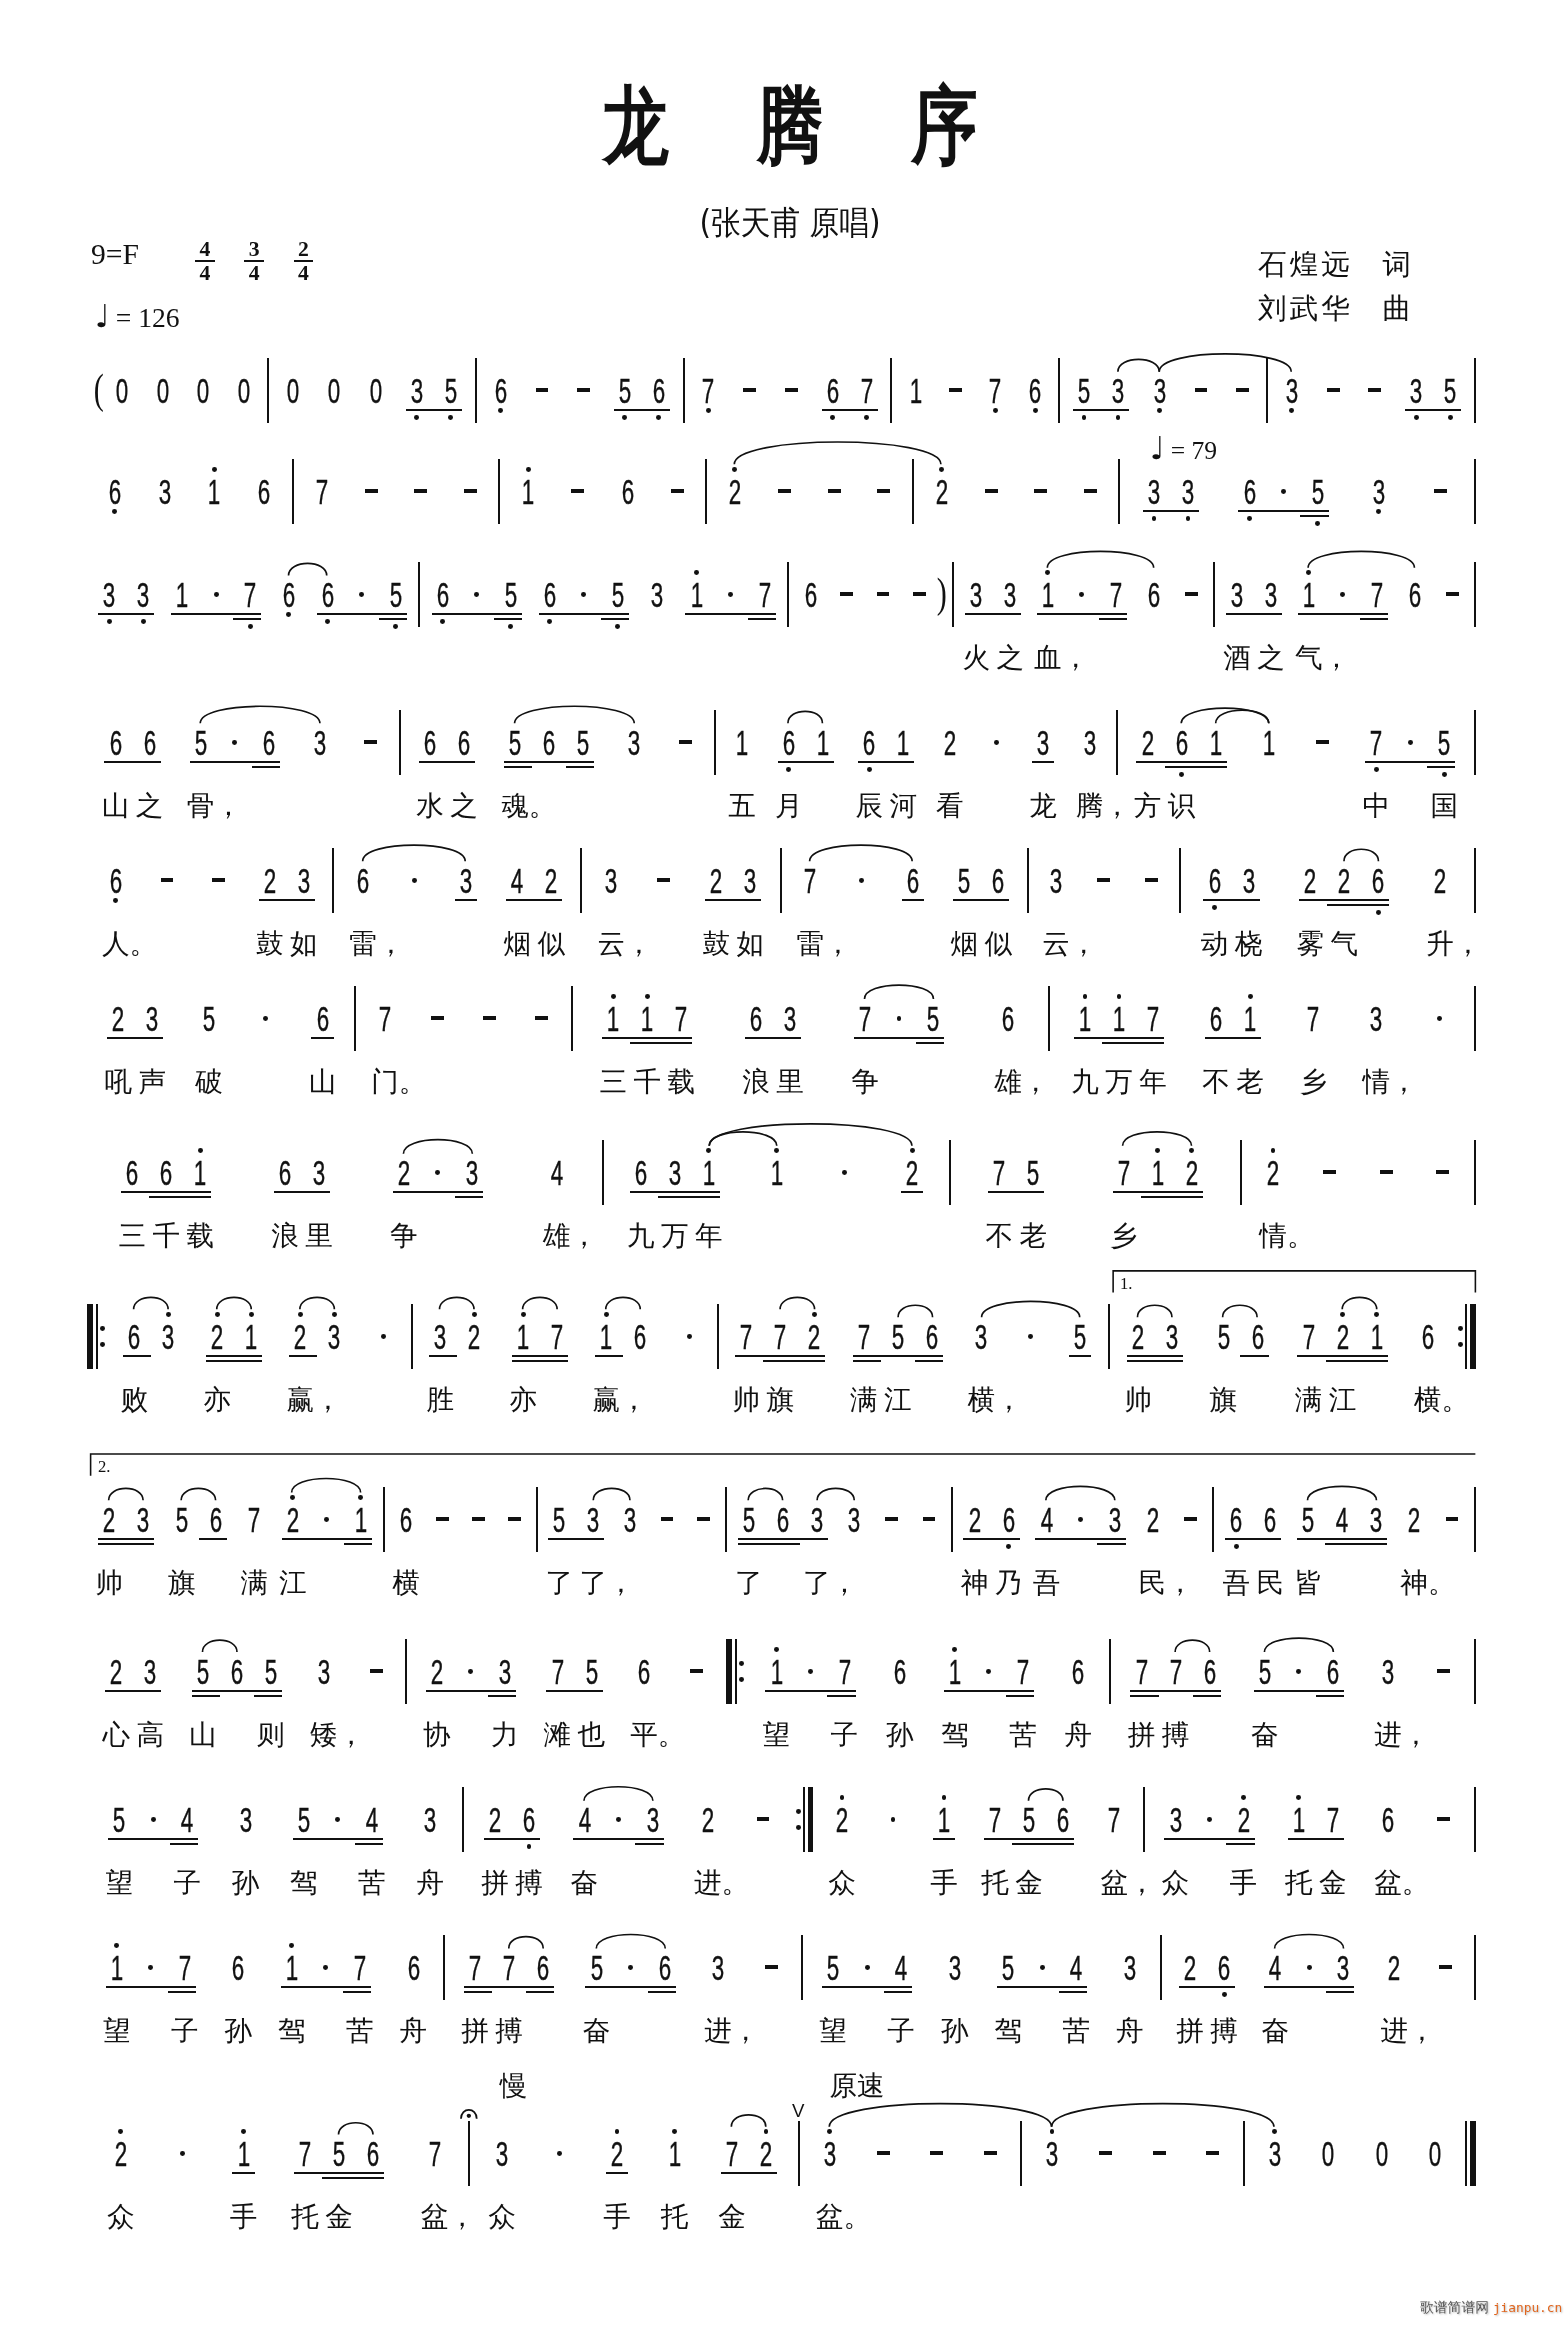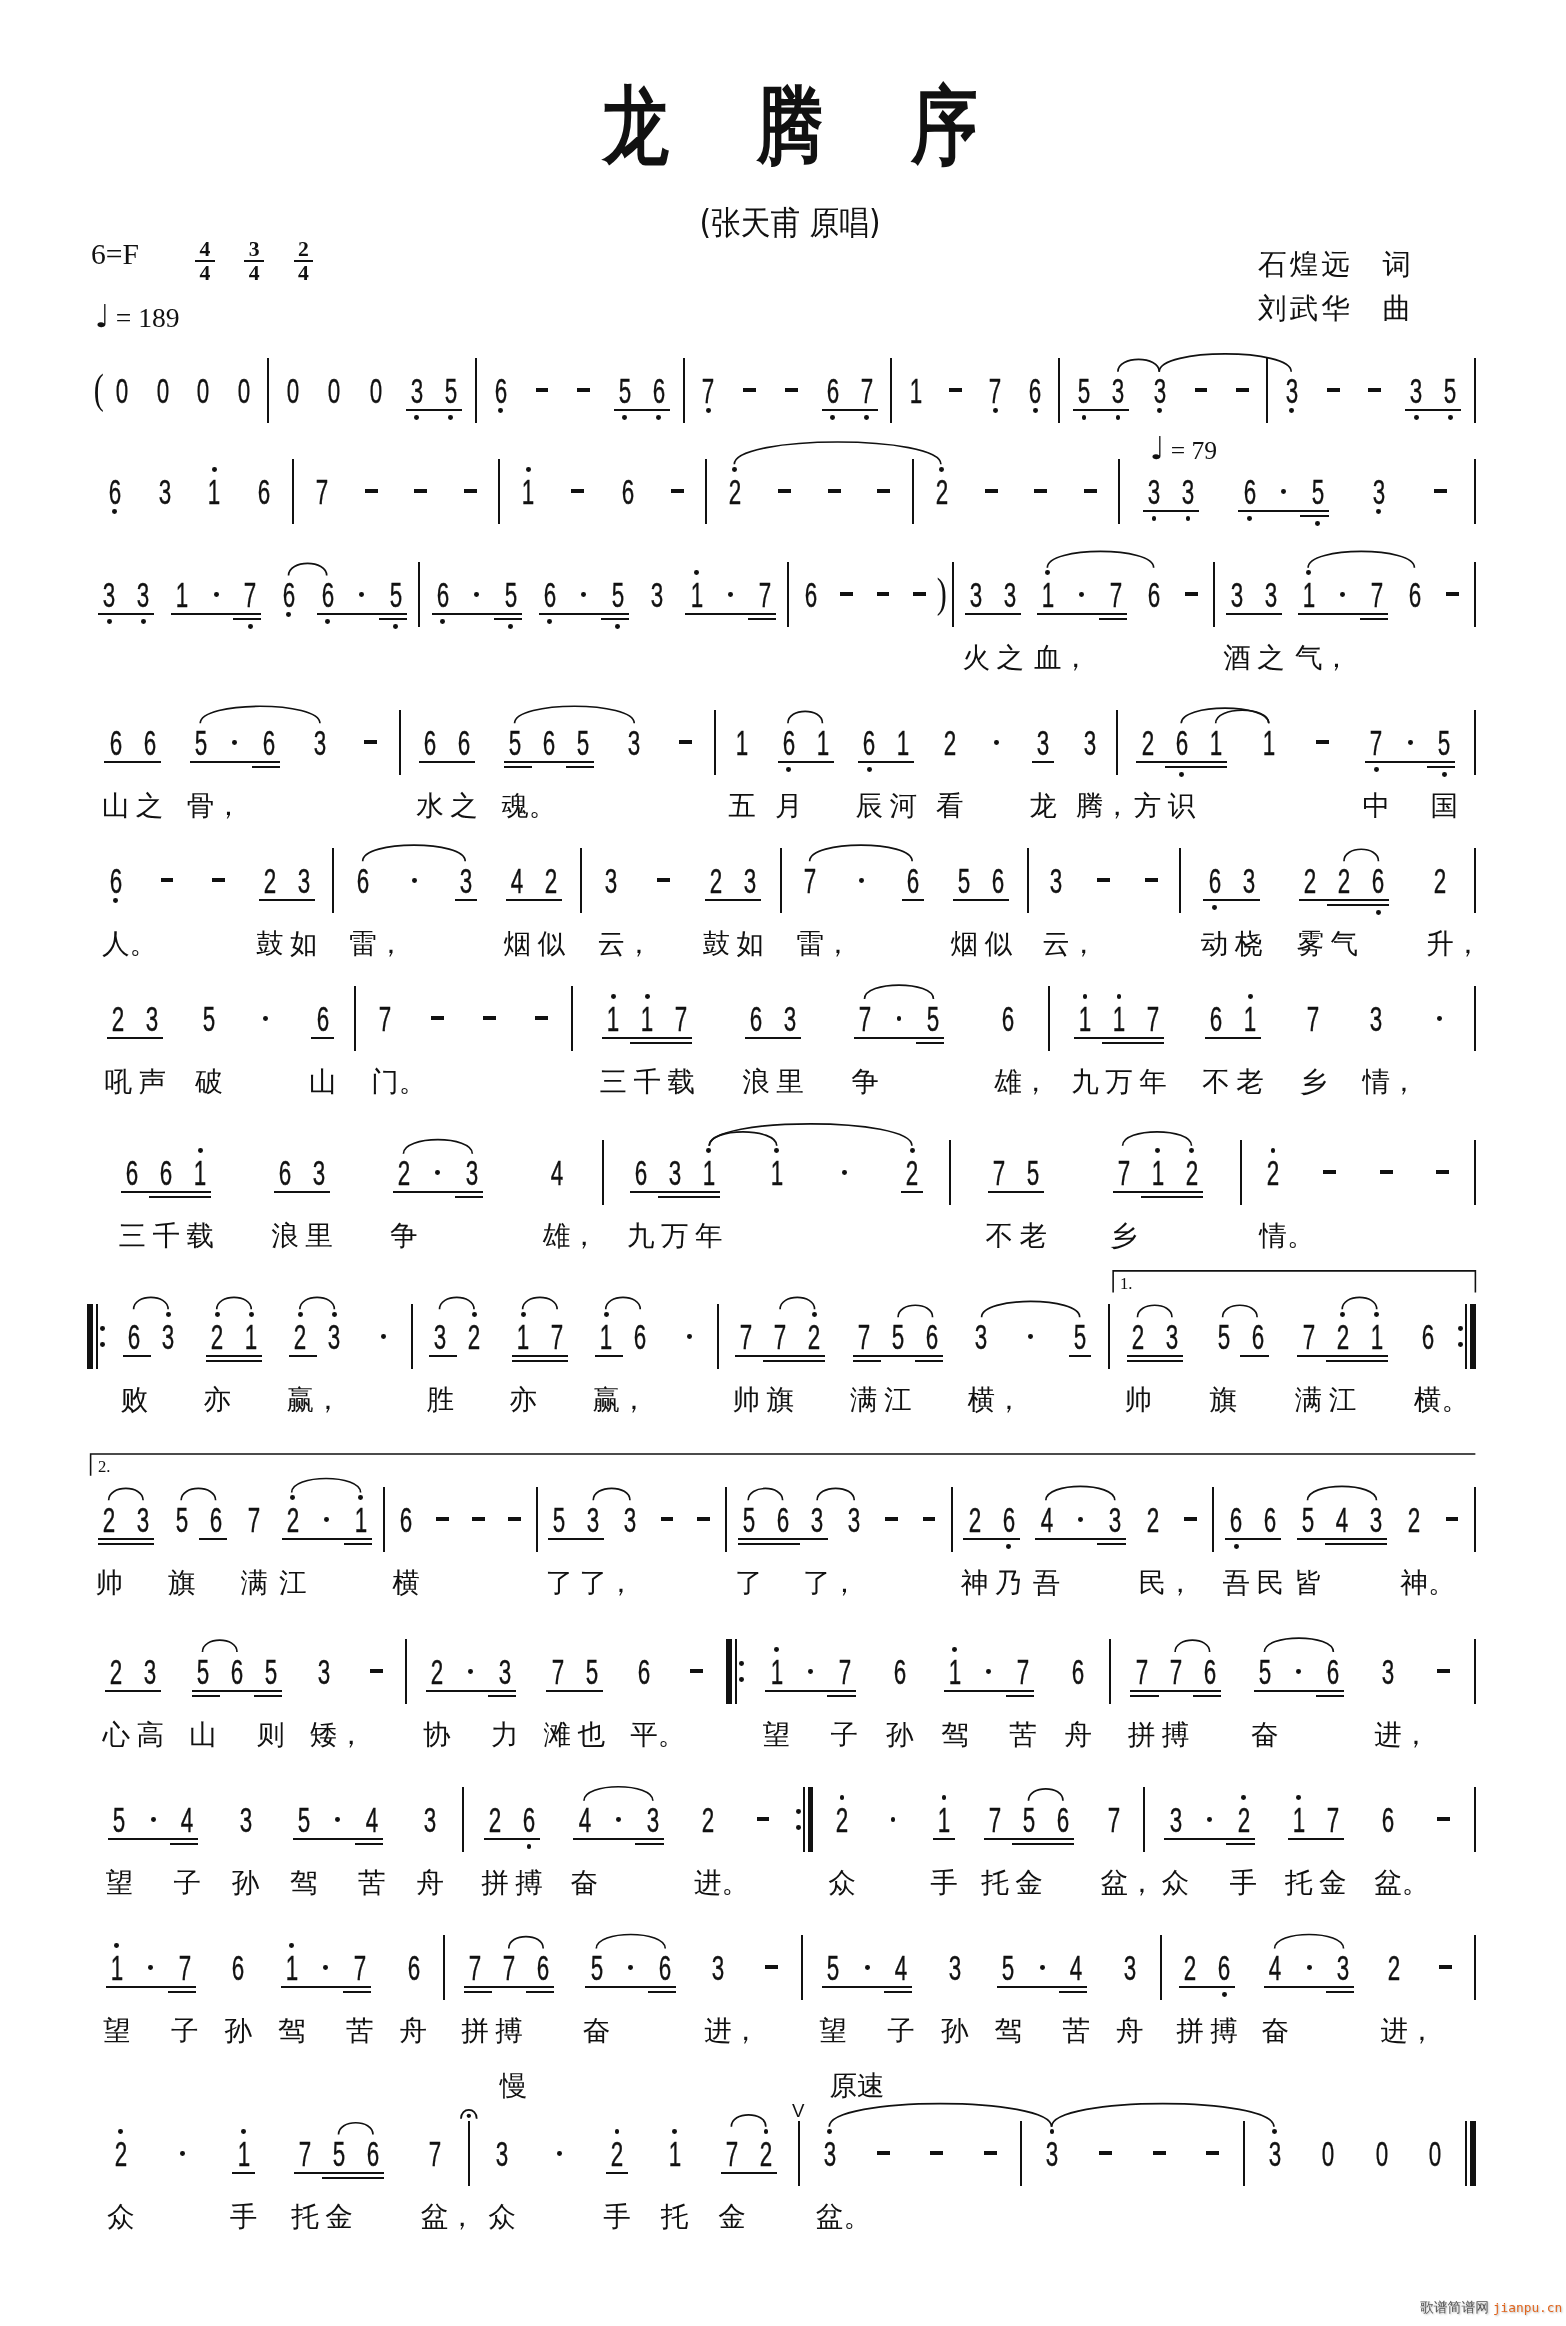--- a/index.html
+++ b/index.html
@@ -71,37 +71,37 @@
   .wm-text{color:#555;}
   .wm-site{color:#e0651d;margin-left:3.9px;font-family:"DejaVu Sans Mono",monospace;font-size:12.8px;}
 </style>
 </head>
 <body>
 
 <div id="page">
   <div class="title">龙腾序</div>
   <div class="subtitle">(张天甫 原唱)</div>
 
-  <div class="key">6=F</div>
+  <div class="key">9=F</div>
   <div class="timesigs">
     <div class="frac">
       <span class="num">4</span>
       <span class="den">4</span>
     </div>
     <div class="frac">
       <span class="num">3</span>
       <span class="den">4</span>
     </div>
     <div class="frac">
       <span class="num">2</span>
       <span class="den">4</span>
     </div>
   </div>
   <div class="tempo">
-    <span class="qn">♩</span><span>= 189</span>
+    <span class="qn">♩</span><span>= 126</span>
   </div>
 
   <div class="credits">
     <div class="credit">
       <span class="name">石煌远</span><span class="role">词</span>
     </div>
     <div class="credit">
       <span class="name">刘武华</span><span class="role">曲</span>
     </div>
   </div>

